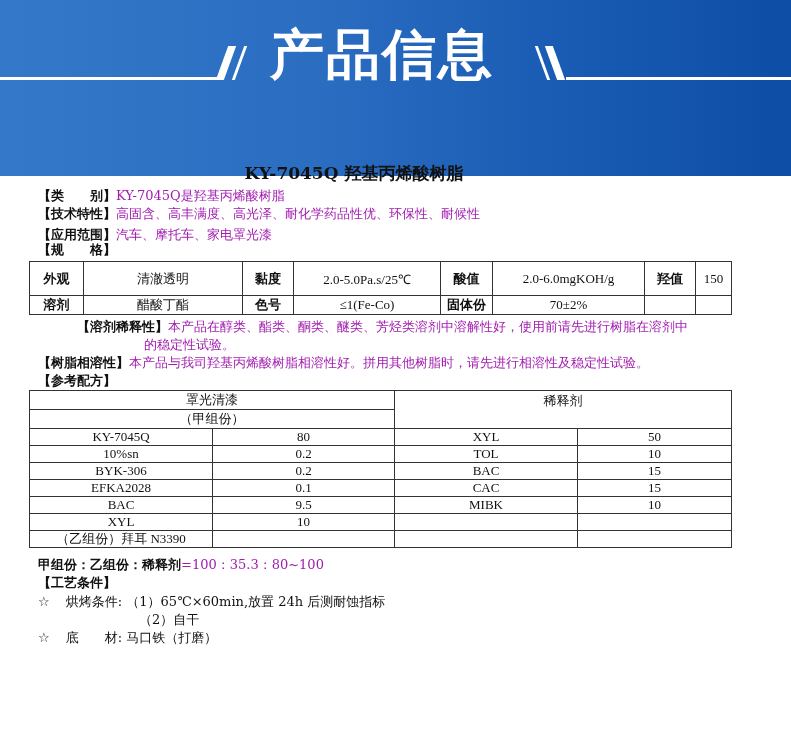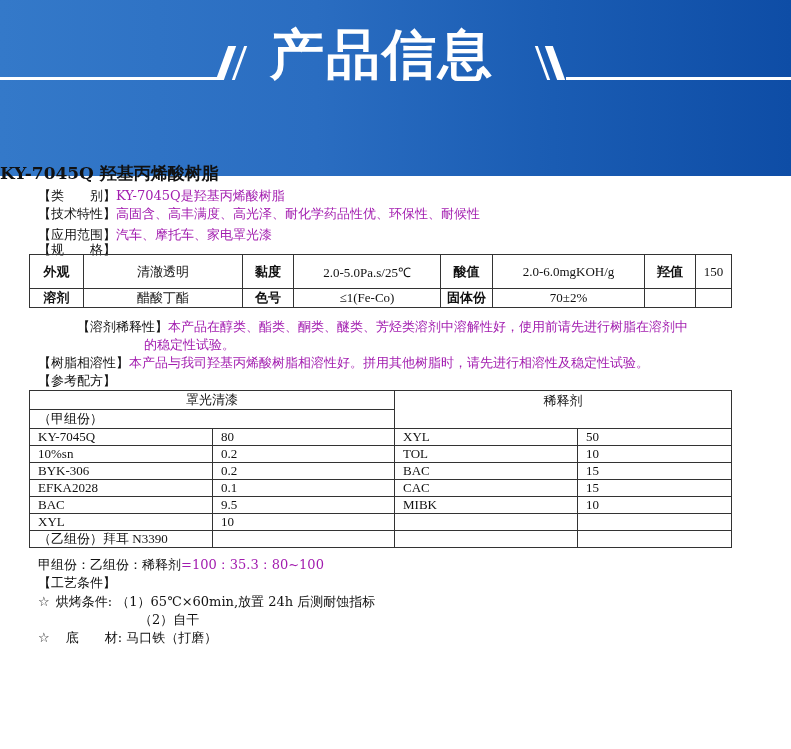--- a/index.html
+++ b/index.html
@@ -17,33 +17,33 @@
   .banner .line-right { position: absolute; left: 566px; top: 77px; width: 225px; height: 3px; background: #fff; }
   .banner .slash { position: absolute; top: 46px; width: 8px; height: 34px; background: #fff; }
   .banner .slash.thin { width: 3px; }
   .banner .title {
     position: absolute; left: 262px; top: 22px; width: 240px; text-align: center;
     font-family: "DejaVu Sans", "Liberation Sans", sans-serif; font-weight: bold;
     font-size: 54px; line-height: 66px; color: #fff; letter-spacing: 2px;
   }
   .doc { position: absolute; left: 0; top: 148px; width: 791px; }
   .doc-title {
-    position: absolute; top: 14px; left: 0; width: 708px; text-align: left;
+    position: absolute; top: 14px; left: 0; width: 708px; text-align: center;
     font-size: 17px; font-weight: bold; line-height: 22px;
   }
   .field {
     position: absolute; left: 38px; font-size: 13px; line-height: 18px; white-space: nowrap;
   }
-  .field .lbl { font-family: "DejaVu Sans", "Liberation Sans", sans-serif; font-weight: normal; }
+  .field .lbl { font-family: "DejaVu Sans", "Liberation Sans", sans-serif; font-weight: bold; }
   .field .val { color: #a21caf; }
   table { border-collapse: collapse; position: absolute; table-layout: fixed; }
   td { border: 1.5px solid #333; padding: 0 6px; font-size: 13px; white-space: nowrap; overflow: hidden; font-family: Liberation Serif, serif; }
   .spec td { text-align: center; }
   .spec td.h { font-family: "DejaVu Sans", "Liberation Sans", sans-serif; font-weight: bold; font-size: 13px; }
-  .formula td { line-height: 16px; height: 16px; text-align: left; padding: 0 8px; }
+  .formula td { line-height: 16px; height: 16px; text-align: center; padding: 0 8px; }
   .formula td.center { text-align: center; }
 </style>
 </head>
 <body>
 
 <div class="banner">
   <div class="line-left"></div>
   <div class="slash" style="left:222px; transform:skewX(-20deg);"></div>
   <div class="slash thin" style="left:238px; transform:skewX(-20deg);"></div>
   <div class="title">产品信息</div>
@@ -61,21 +61,21 @@
   <div class="field" style="top:57px;">
     <span class="lbl">【技术特性】</span><span class="val">高固含、高丰满度、高光泽、耐化学药品性优、环保性、耐候性</span>
   </div>
   <div class="field" style="top:78px;">
     <span class="lbl">【应用范围】</span><span class="val">汽车、摩托车、家电罩光漆</span>
   </div>
   <div class="field" style="top:93px;">
     <span class="lbl">【规　　格】</span>
   </div>
 
-  <table class="spec" style="left:29px; top:106px; width:702px;padding-left:48px;">
+  <table class="spec" style="left:29px; top:113px; width:702px;padding-left:48px;">
     <colgroup>
       <col style="width:54px">
         <col style="width:159px">
         <col style="width:51px">
         <col style="width:147px">
       <col style="width:52px">
         <col style="width:152px">
         <col style="width:51px">
         <col style="width:36px">
     </colgroup>
@@ -178,21 +178,21 @@
 
   <div class="field" style="top:408px;">
     <span class="lbl">甲组份：乙组份：稀释剂</span><span class="val">=100：35.3：80~100</span>
   </div>
   <div class="field" style="top:426px;">
     <span class="lbl">【工艺条件】</span>
   </div>
 
   <div class="field" style="top:445px;">
     <span>☆</span>
-    <span style="margin-left:2px;">烘烤条件:</span>
+    <span style="margin-left:12px;">烘烤条件:</span>
     <span>（1）65℃×60min,放置 24h 后测耐蚀指标</span>
   </div>
   <div class="field" style="top:463px; left:139px;">
     <span>（2）自干</span>
   </div>
   <div class="field" style="top:481px;">
     <span>☆</span>
     <span style="margin-left:12px;">底　　材:</span>
     <span>马口铁（打磨）</span>
   </div>

